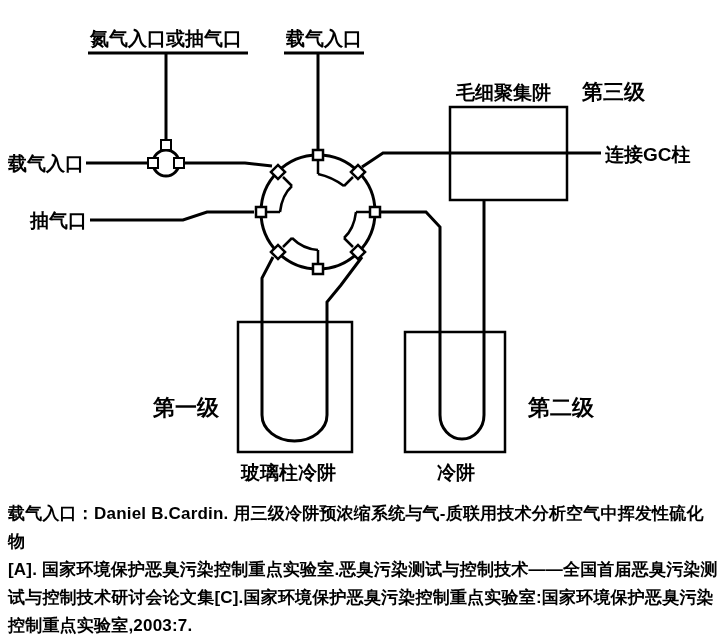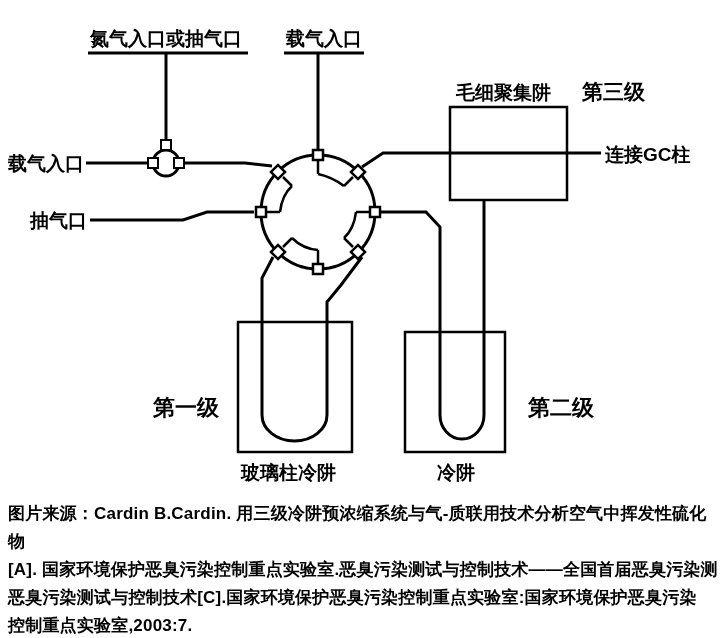--- a/index.html
+++ b/index.html
@@ -90,18 +90,18 @@
     <text x="582" y="99" font-size="21" fill="#ed1c24">第三级</text>
     <text x="605" y="161" font-size="19">连接GC柱</text>
     <text x="153" y="415" font-size="22" fill="#ed1c24">第一级</text>
     <text x="528" y="415" font-size="22" fill="#ed1c24">第二级</text>
     <text x="241" y="479" font-size="19">玻璃柱冷阱</text>
     <text x="437" y="479" font-size="19">冷阱</text>
   </svg>
 
   
   <div class="caption">
-    <div>图片来源：Cardin B.Cardin. 用三级冷阱预浓缩系统与气-质联用技术分析空气中挥发性硫化物</div>
+    <div>载气入口：Daniel B.Cardin. 用三级冷阱预浓缩系统与气-质联用技术分析空气中挥发性硫化物</div>
     <div>[A]. 国家环境保护恶臭污染控制重点实验室.恶臭污染测试与控制技术——全国首届恶臭污染测</div>
-    <div>恶臭污染测试与控制技术[C].国家环境保护恶臭污染控制重点实验室:国家环境保护恶臭污染</div>
+    <div>试与控制技术研讨会论文集[C].国家环境保护恶臭污染控制重点实验室:国家环境保护恶臭污染</div>
     <div>控制重点实验室,2003:7.</div>
   </div>
 </div>
 
 </body></html>

